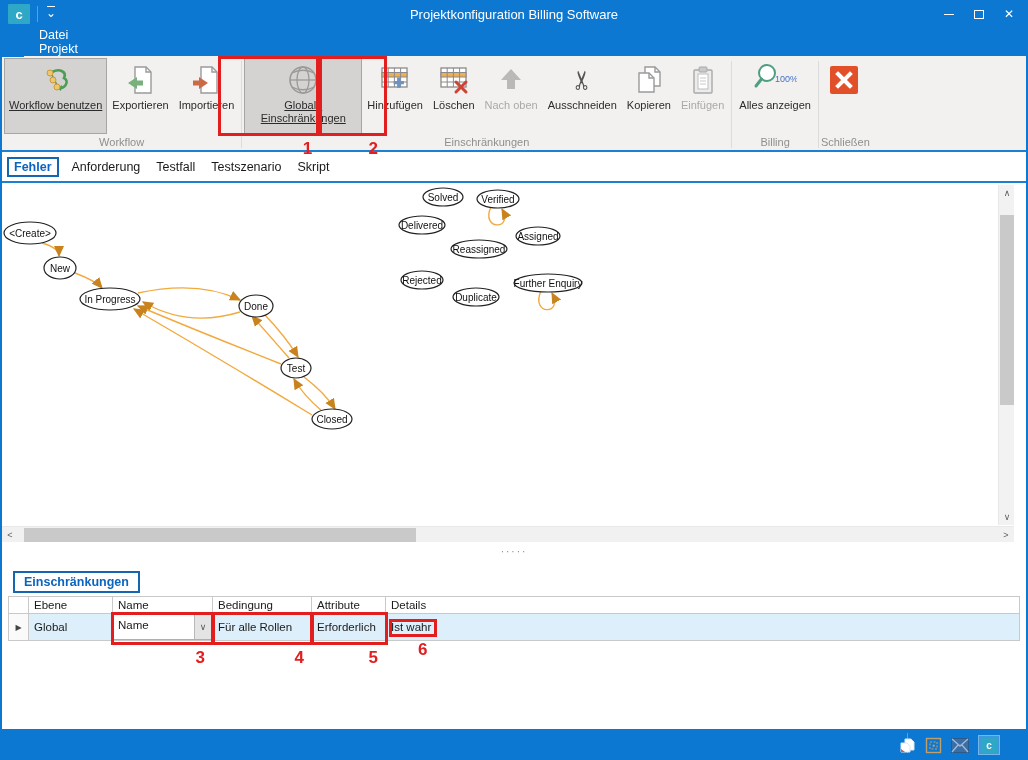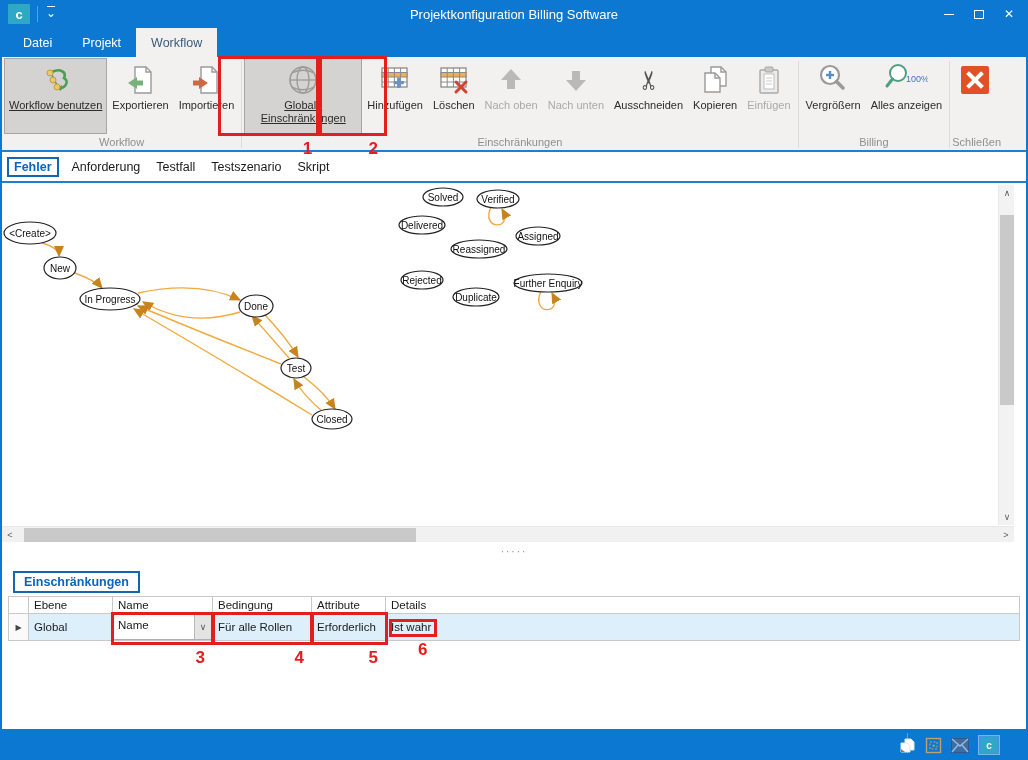--- a/index.html
+++ b/index.html
@@ -21,21 +21,21 @@
   .qat-divider{position:absolute;left:37px;top:6px;width:1px;height:16px;background:#5aa0dd;}
   .qat-chevron{position:absolute;left:46px;top:3px;color:#fff;font-size:12px;line-height:1;}
   .qat-chevron .bar{display:block;width:8px;height:1px;background:#fff;margin:3px auto 0;}
   .title-text{position:absolute;left:0;right:0;top:0;height:28px;display:flex;align-items:center;justify-content:center;font-size:13px;}
   .win-controls{position:absolute;right:4px;top:0;height:28px;display:flex;}
   .win-btn{width:30px;height:28px;display:flex;align-items:center;justify-content:center;color:#fff;font-size:12px;}
   .win-btn .min-bar{width:10px;height:1px;background:#fff;display:block;}
   .win-btn .max-box{width:10px;height:9px;border:1px solid #fff;display:block;}
 
   
-  .tabrow{position:absolute;left:0;top:28px;right:0;height:29px;background:#0d78d1;display:flex;align-items:stretch;padding-left:8px;}
+  .tabrow{position:absolute;left:0;top:28px;right:0;height:29px;background:#0d78d1;display:flex;align-items:stretch;padding-left:24px;flex-direction:column;}
   .menu-tab{display:flex;align-items:center;padding:0 15px;color:#fff;font-size:12.5px;cursor:default;}
   .menu-tab.active{background:#f2f1f0;color:#3c5a77;}
 
   
   .ribbon{position:absolute;left:0;top:57px;right:0;height:95px;background:#f2f1f0;border-bottom:2px solid #1b7fd4;display:flex;align-items:stretch;padding-left:2px;}
   .rib-group{display:flex;flex-direction:column;padding:0 2px;}
   .rib-buttons{display:flex;align-items:flex-start;flex:1;}
   .rib-group-label{font-size:11px;color:#8e8e8e;text-align:center;height:16px;line-height:14px;}
   .rib-sep{width:1px;background:#dcdcdc;margin:4px 0 2px;}
   .rib-btn{display:flex;flex-direction:column;align-items:center;justify-content:flex-start;
@@ -196,28 +196,20 @@
             <span>Löschen</span>
           </div>
           <div class="rib-btn disabled">
             <span class="ic">
               <svg width="34" height="34" viewBox="0 0 34 34">
                 <path d="M17 6 l10 11 h-6 v9 h-8 v-9 h-6 z" fill="#b9b9b9"></path>
               </svg>
             </span>
             <span>Nach oben</span>
           </div>
-          <div class="rib-btn disabled">
-            <span class="ic">
-              <svg width="34" height="34" viewBox="0 0 34 34">
-                <path d="M17 28 l10 -11 h-6 v-9 h-8 v9 h-6 z" fill="#b9b9b9"></path>
-              </svg>
-            </span>
-            <span>Nach unten</span>
-          </div>
           <div class="rib-btn">
             <span class="ic">
               <span class="scissors-glyph">✂</span>
             </span>
             <span>Ausschneiden</span>
           </div>
           <div class="rib-btn">
             <span class="ic">
               <svg width="34" height="34" viewBox="0 0 34 34">
                 <path d="M13 4 h10 l5 5 v14 h-15 z" fill="#fff" stroke="#9a9a9a" stroke-width="1.4"></path>
@@ -240,31 +232,20 @@
               </svg>
             </span>
             <span>Einfügen</span>
           </div>
         </div>
         <div class="rib-group-label">Einschränkungen</div>
       </div>
       <div class="rib-sep"></div>
       <div class="rib-group">
         <div class="rib-buttons">
-          <div class="rib-btn">
-            <span class="ic">
-              <svg width="36" height="36" viewBox="0 0 36 36">
-                <circle cx="15" cy="13" r="9" fill="#fff" stroke="#9a9a9a" stroke-width="2.2"></circle>
-                <line x1="21.5" y1="19.5" x2="28" y2="26" stroke="#9a9a9a" stroke-width="3.5" stroke-linecap="round"></line>
-                <line x1="15" y1="9" x2="15" y2="17" stroke="#5b8cc8" stroke-width="2.4"></line>
-                <line x1="11" y1="13" x2="19" y2="13" stroke="#5b8cc8" stroke-width="2.4"></line>
-              </svg>
-            </span>
-            <span>Vergrößern</span>
-          </div>
           <div class="rib-btn">
             <span class="ic">
               <svg width="44" height="36" viewBox="0 0 44 36">
                 <circle cx="14" cy="11" r="8" fill="#fff" stroke="#4e9e82" stroke-width="2"></circle>
                 <line x1="8.5" y1="17" x2="3" y2="24" stroke="#4e9e82" stroke-width="3" stroke-linecap="round"></line>
                 <text x="22" y="20" font-size="9" fill="#4472c4" font-family="Liberation Sans, sans-serif">100%</text>
               </svg>
             </span>
             <span>Alles anzeigen</span>
           </div>

